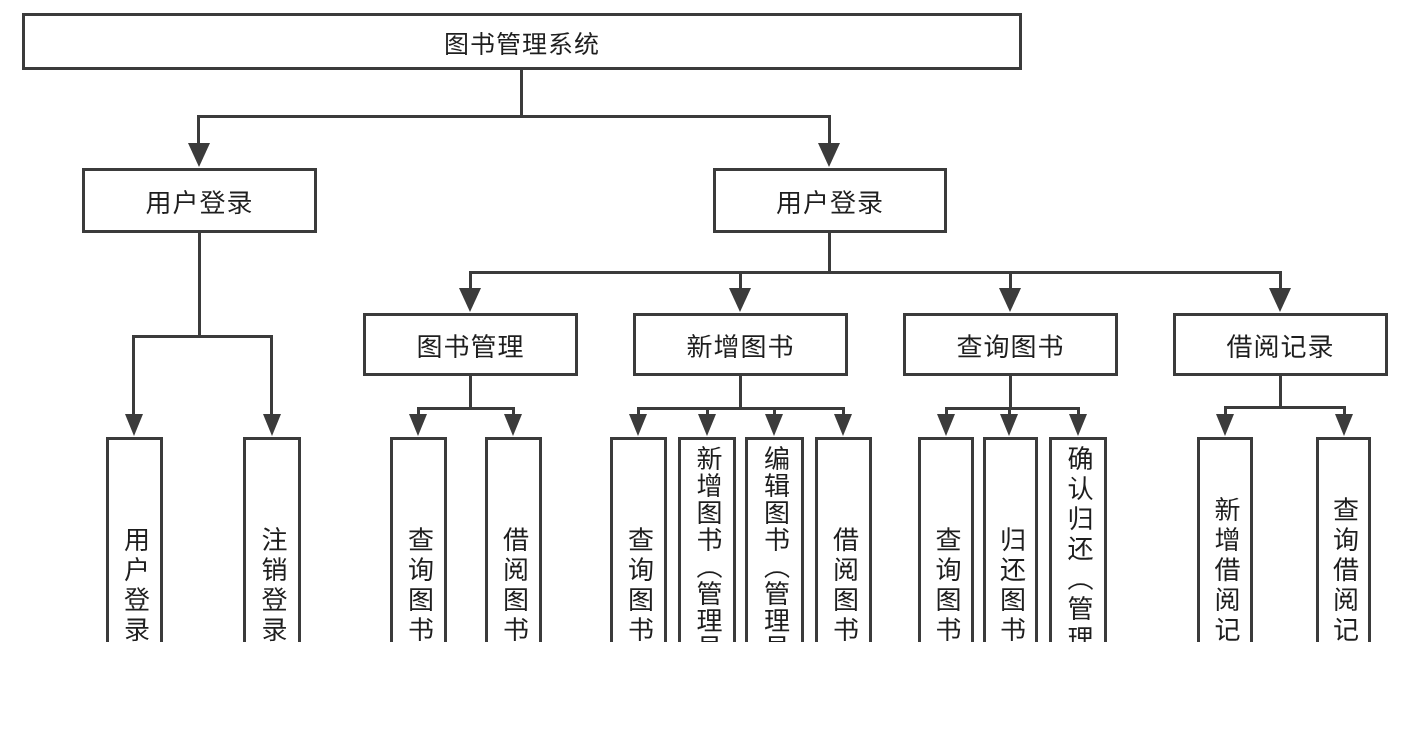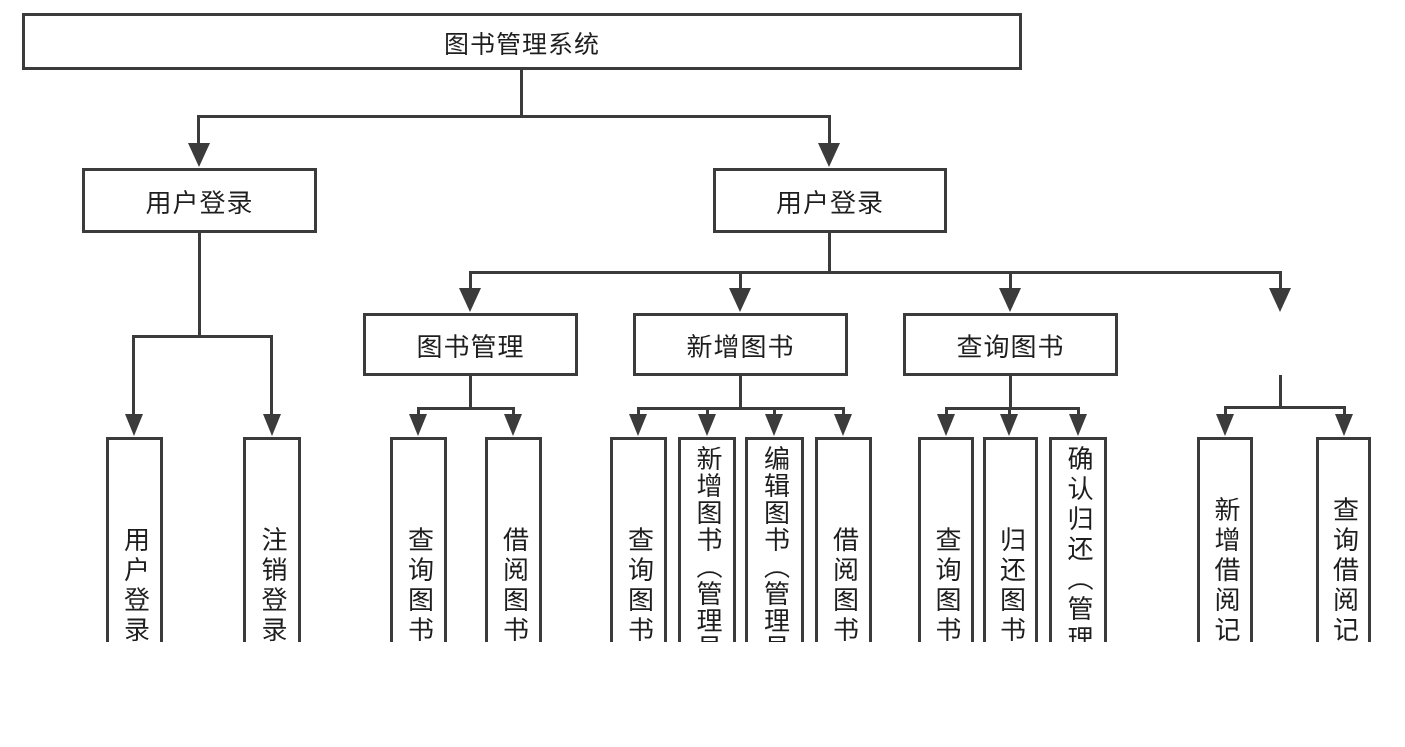--- a/index.html
+++ b/index.html
@@ -104,20 +104,23 @@
 
   <div class="node h" style="left:363px;top:313px;width:215px;height:63px">
     <span class="lbl">图书管理</span>
   </div>
   <div class="node h" style="left:633px;top:313px;width:215px;height:63px">
     <span class="lbl">新增图书</span>
   </div>
   <div class="node h" style="left:903px;top:313px;width:215px;height:63px">
     <span class="lbl">查询图书</span>
   </div>
+  <div class="node h" style="left:1173px;top:313px;width:215px;height:63px">
+    <span class="lbl">借阅记录</span>
+  </div>
 
   <div class="vline" style="left:469px;top:375px;width:3px;height:34px"></div>
   <div class="hline" style="left:417px;top:407px;width:98px;height:3px"></div>
   <div class="vline" style="left:417px;top:407px;width:3px;height:9px"></div>
   <div class="arrow small" style="left:409px;top:414px"></div>
   <div class="vline" style="left:512px;top:407px;width:3px;height:9px"></div>
   <div class="arrow small" style="left:504px;top:414px"></div>
 
   <div class="vline" style="left:739px;top:375px;width:3px;height:34px"></div>
   <div class="hline" style="left:637px;top:407px;width:208px;height:3px"></div>

